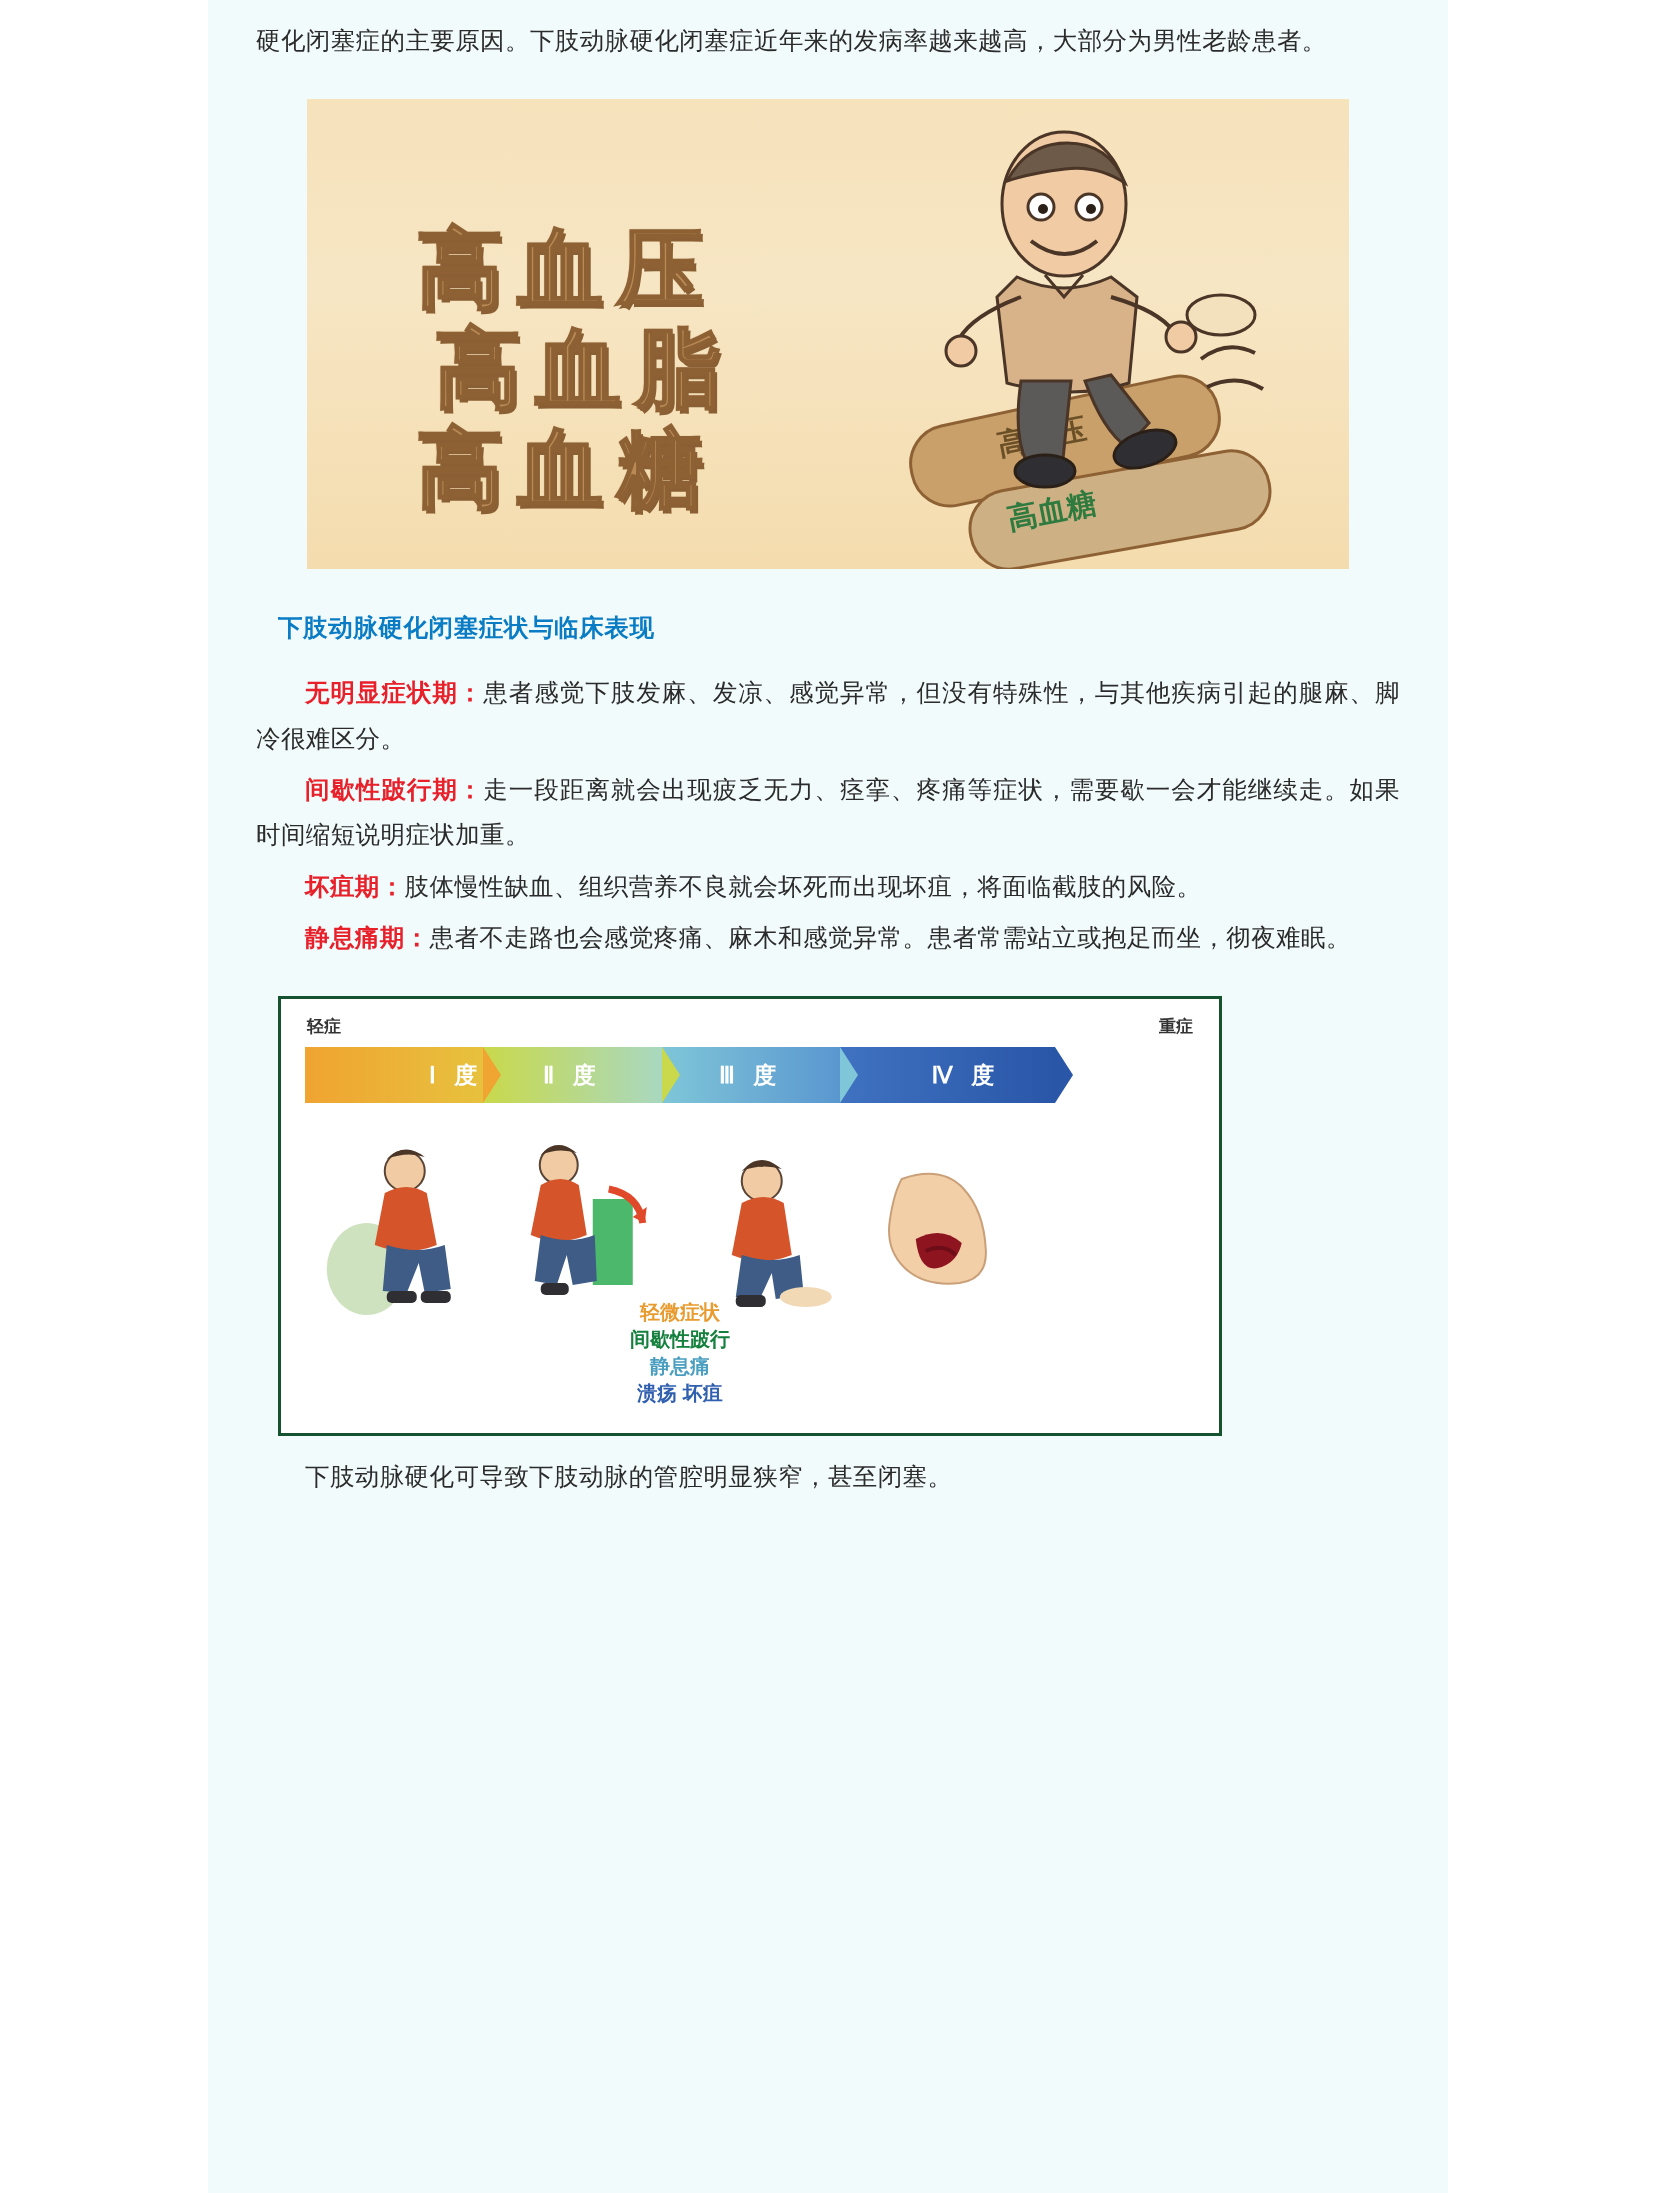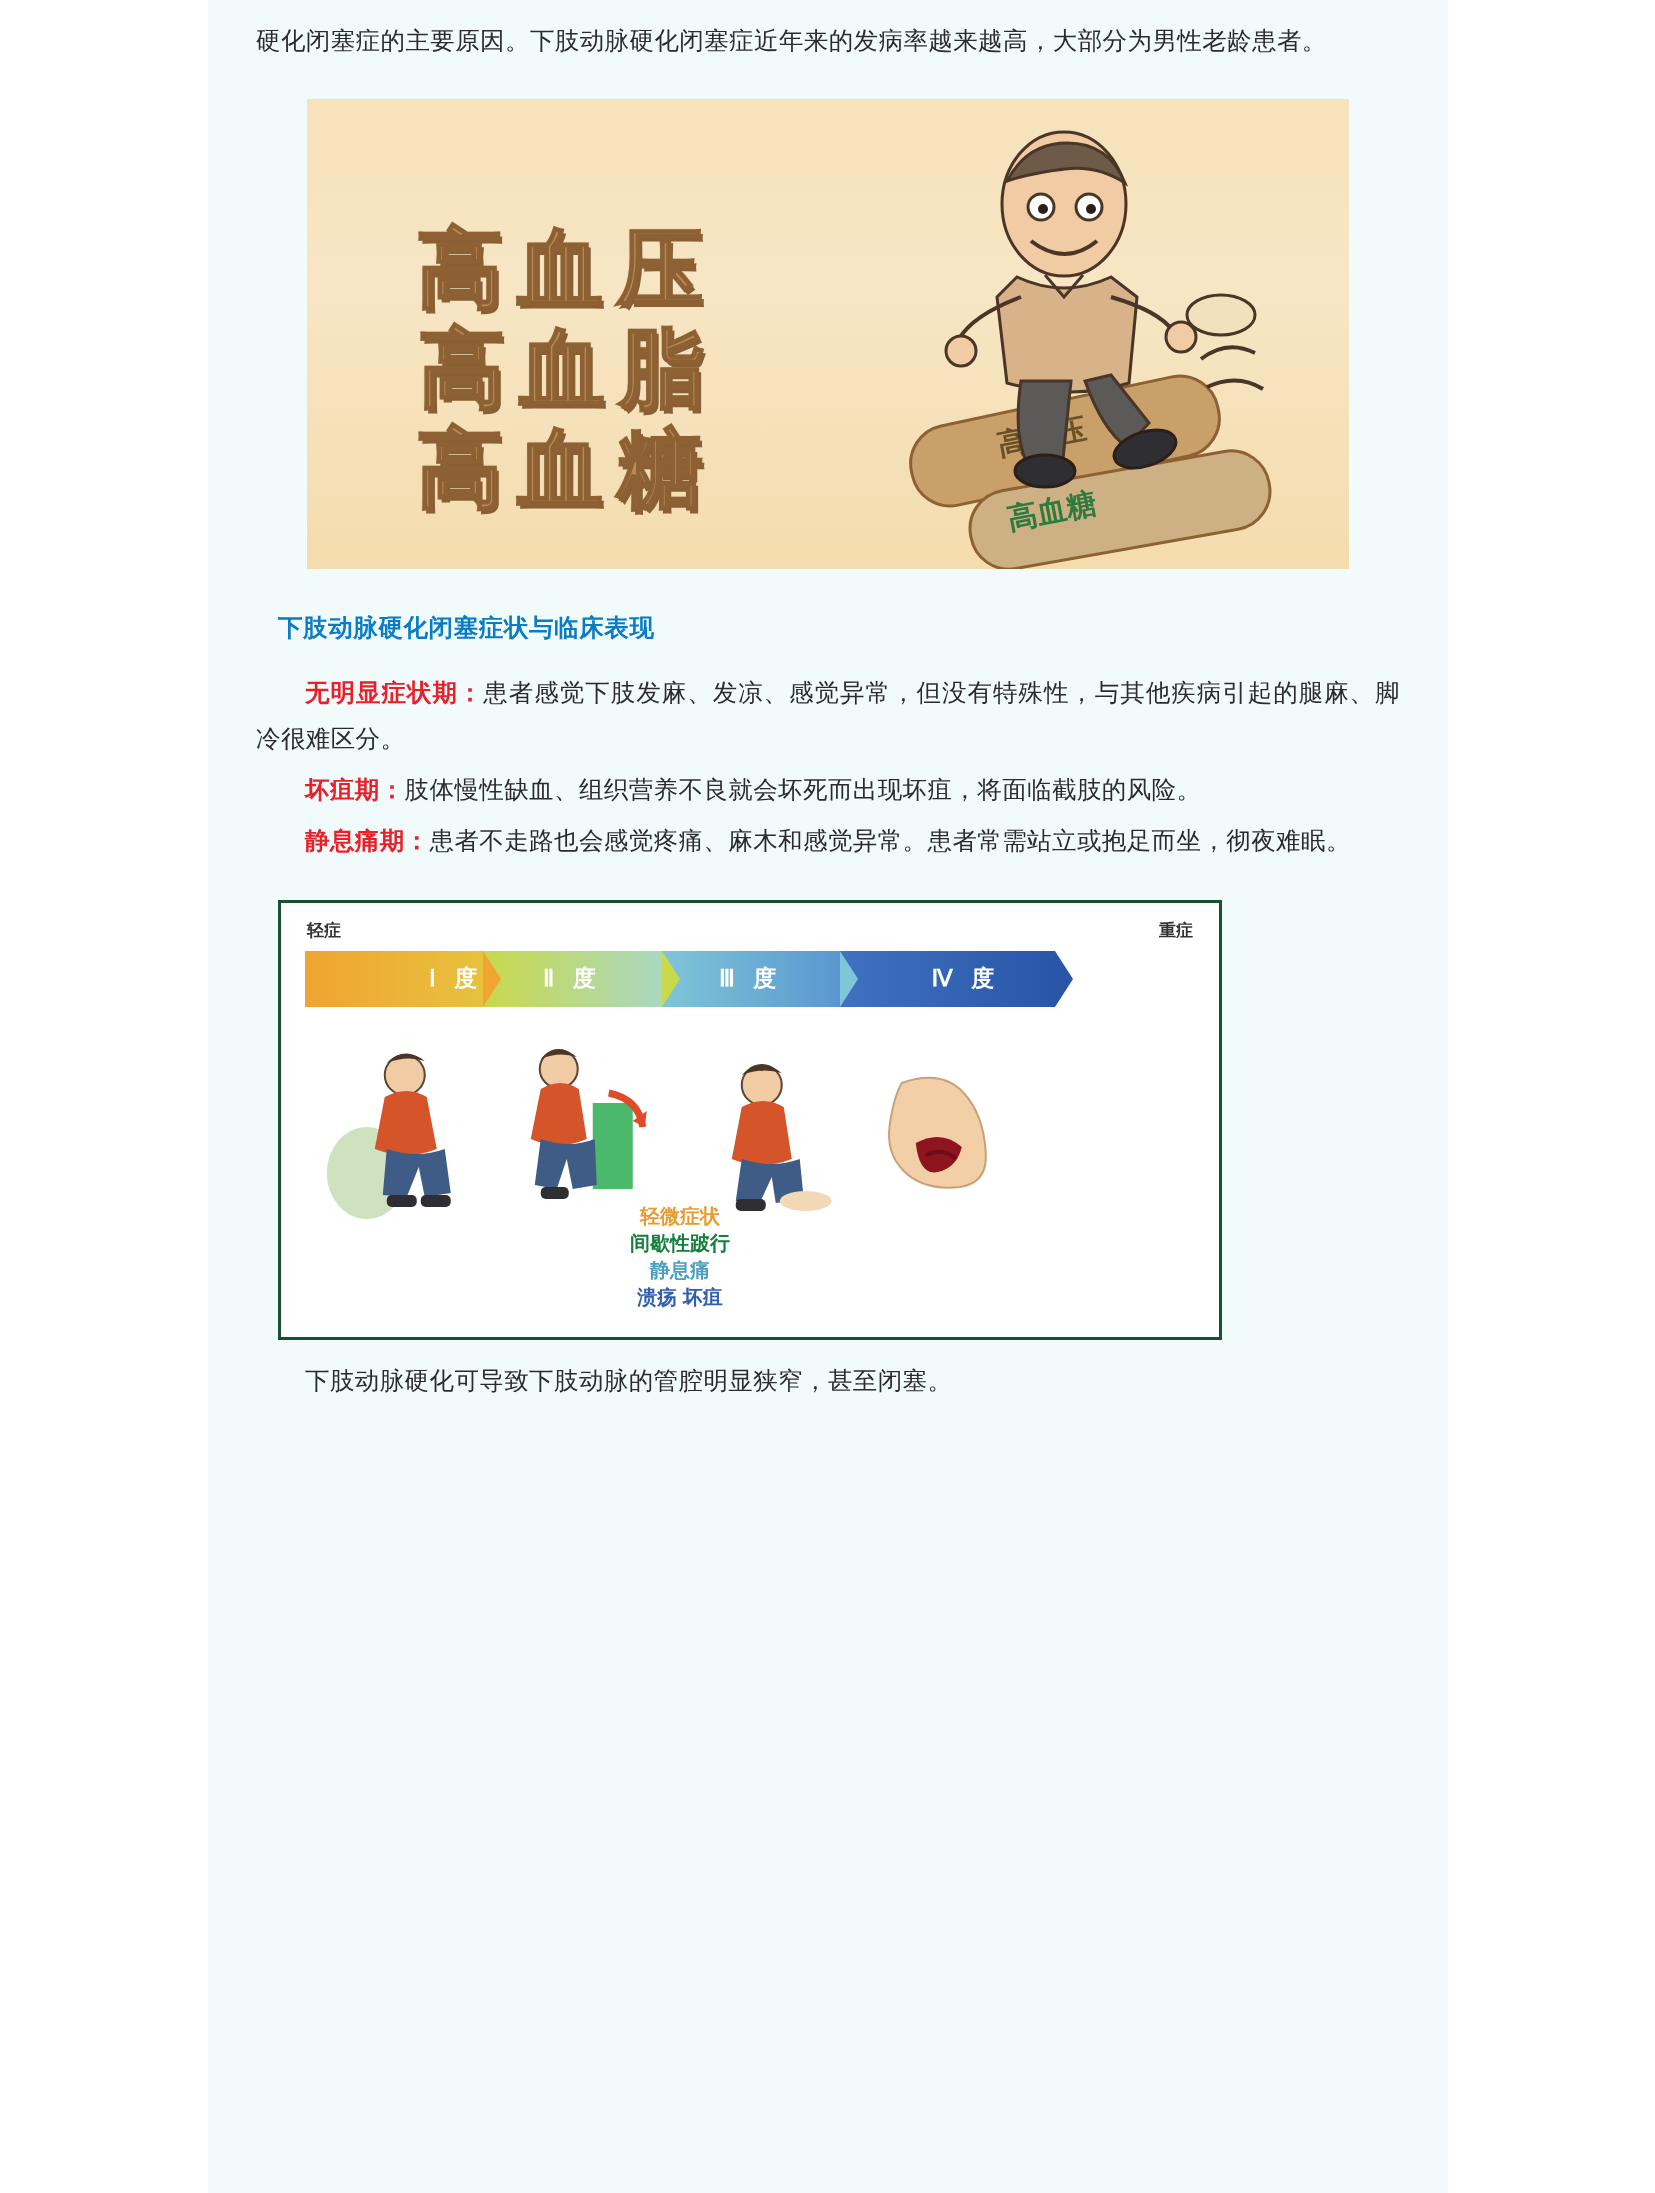--- a/index.html
+++ b/index.html
@@ -63,21 +63,21 @@
     position: absolute;
     font-family: "DejaVu Sans", sans-serif;
     font-weight: bold;
     font-size: 86px;
     color: #b98a55;
     letter-spacing: 14px;
     text-shadow: 3px 4px 0 #8a5f33, 0 0 2px #8a5f33;
     -webkit-text-stroke: 2px #8d6134;
   }
   .fig1 .l1 { left: 110px; top: 112px; }
-  .fig1 .l2 { left: 112px; top: 212px; }
+  .fig1 .l2 { left: 128px; top: 212px; }
   .fig1 .l3 { left: 110px; top: 312px; }
   .fig1 .man {
     position: absolute;
     right: 70px;
     top: 20px;
     width: 430px;
     height: 430px;
   }
   .fig1 .pill {
     position: absolute;
@@ -251,20 +251,23 @@
       </svg>
     </div>
   </div>
 
   <h2 class="section-head">下肢动脉硬化闭塞症状与临床表现</h2>
 
   <p class="para indent">
     <span class="lead">无明显症状期：</span><span>患者感觉下肢发麻、发凉、感觉异常，但没有特殊性，与其他疾病引起的腿麻、脚冷很难区分。</span>
   </p>
 
+  <p class="para indent">
+    <span class="lead">间歇性跛行期：</span><span>走一段距离就会出现疲乏无力、痉挛、疼痛等症状，需要歇一会才能继续走。如果时间缩短说明症状加重。</span>
+  </p>
 
   <p class="para indent">
     <span class="lead">坏疽期：</span><span>肢体慢性缺血、组织营养不良就会坏死而出现坏疽，将面临截肢的风险。</span>
   </p>
 
   <p class="para indent">
     <span class="lead">静息痛期：</span><span>患者不走路也会感觉疼痛、麻木和感觉异常。患者常需站立或抱足而坐，彻夜难眠。</span>
   </p>
 
   <div class="fig" style="justify-content:flex-start; margin-left:22px;">

